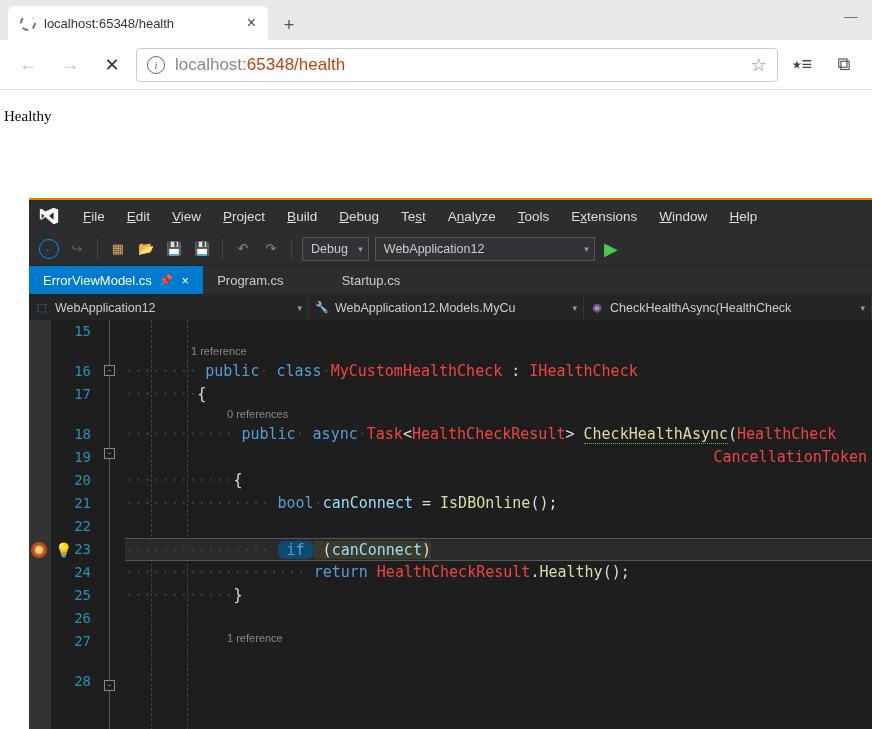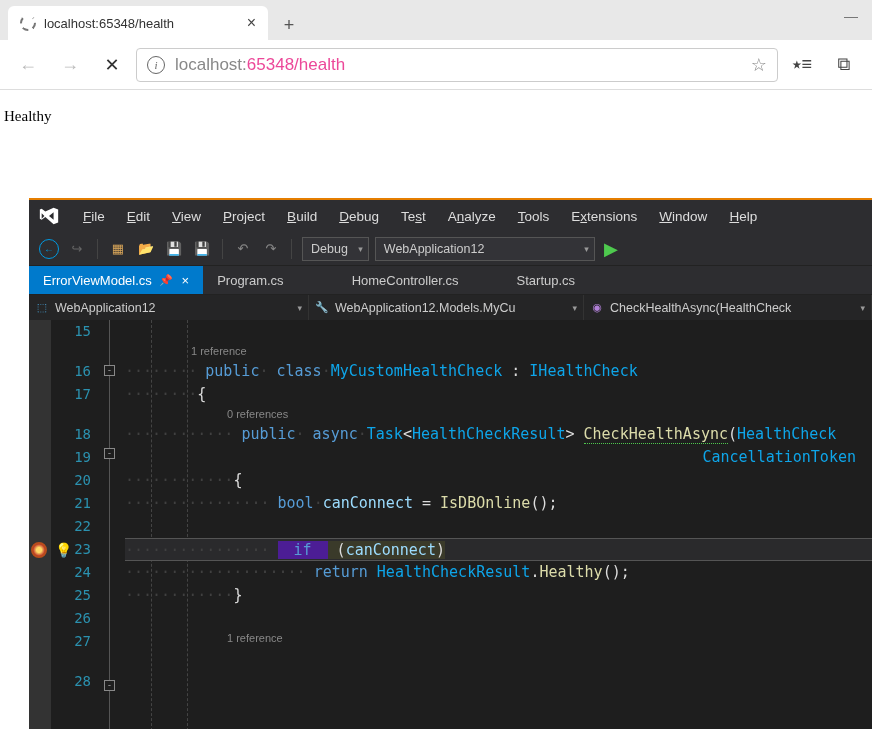--- a/index.html
+++ b/index.html
@@ -12,21 +12,21 @@
   .browser-tab .favicon { width: 16px; height: 16px; border: 2px dashed #777; border-radius: 50%; border-top-color: transparent; }
   .browser-tab .tab-title { flex: 1; font-size: 13px; color: #333; }
   .browser-tab .tab-close { font-size: 16px; color: #444; }
   .new-tab-btn { width: 30px; height: 30px; display: flex; align-items: center; justify-content: center; font-size: 18px; color: #555; margin-left: 6px; }
   .browser-toolbar { display: flex; align-items: center; background: #fff; height: 50px; padding: 0 10px; gap: 6px; border-bottom: 1px solid #ddd; }
   .nav-btn { width: 36px; height: 36px; display: flex; align-items: center; justify-content: center; color: #bbb; font-size: 18px; }
   .nav-btn.active { color: #333; }
   .addr-wrap { flex: 1; display: flex; align-items: center; border: 1px solid #ccc; border-radius: 4px; height: 34px; padding: 0 10px; gap: 10px; }
   .info-icon { width: 18px; height: 18px; border: 1.5px solid #666; border-radius: 50%; display: flex; align-items: center; justify-content: center; font-size: 11px; font-style: italic; font-family: serif; color: #666; }
   .addr { font-size: 17px; color: #888; }
-  .addr .path { color: #ec4899; }
+  .addr .path { color: #c2410c; }
   .addr-star { color: #888; font-size: 18px; }
   .tool-btn { width: 36px; height: 36px; display: flex; align-items: center; justify-content: center; color: #444; font-size: 18px; }
   
   .page-body { padding: 18px 4px; font-family: "SimSun","MS Mincho",serif; font-size: 15px; }
   
   
   .vs { position: absolute; left: 29px; top: 198px; width: 843px; height: 531px; background: #2d2d30; border-top: 2px solid #e57e00; color: #dcdcdc; font-family: "Segoe UI",Arial,sans-serif; overflow: hidden; }
   .vs-menubar { display: flex; align-items: center; height: 32px; padding: 0 6px; gap: 2px; }
   .vs-logo { width: 28px; height: 22px; margin-right: 8px; display:flex; align-items:center; justify-content:center; }
   .vs-menu { padding: 4px 10px; font-size: 13.5px; color: #ddd; }
@@ -63,30 +63,30 @@
   .ln { height: 23px; line-height: 23px; font-size: 14px; }
   .fold-box { position: absolute; width: 11px; height: 11px; border: 1px solid #888; background: #1e1e1e; left: 3px; font-size: 9px; line-height: 9px; text-align: center; color: #aaa; cursor: pointer; }
   .fold-line { position: absolute; left: 8px; width: 1px; background: #555; }
   
   .dots { color: #404040; }
   .guide { position: absolute; width: 0; border-left: 1px dashed #444; top:0; height: 100%; }
   
   .codelens { font-size: 11px; color: #888; font-family: "Segoe UI",Arial; margin-left: 0; height: 17px; line-height: 17px; }
   
   .kw { color: #569cd6; margin-left: 8px; }
-  .type { color: #0ea5e9; }
+  .type { color: #ef4444; }
   .method { color: #dcdcaa; }
   .param { color: #9cdcfe; }
   .plain { color: #dcdcdc; }
   .squiggle { border-bottom: 1px dotted #4ec94e; }
   
   .bp-icon { position: absolute; width: 16px; height: 16px; border-radius: 50%; border: 2px solid #b84d1c; background: radial-gradient(circle,#ffd966 30%,#c0392b 70%); left: 2px; }
   .bulb { position: absolute; left: 26px; color: #e6c84f; font-size: 14px; }
   .current-line { background: #2a2a2c; border: 1px solid #555; border-left: none; border-right: none; }
-  .hl-if { background: #4c1d95; padding: 0 16px; }
+  .hl-if { background: #0c4a6e; padding: 0 9px; border-radius: 7px; }
   .hl-cond { background: #3a3a2a; }
   
   
   .win-btns { position: absolute; top: 2px; right: 0; display: flex; }
   .win-btn { width: 42px; height: 28px; display:flex;align-items:center;justify-content:center;color:#777;font-size:14px; }
 </style>
 </head>
 <body>
 
 <div class="browser-chrome">
@@ -155,21 +155,20 @@
     <div class="tb-combo wide">WebApplication12</div>
     <div class="tb-btn play-btn">▶</div>
   </div>
   <div class="vs-tabs">
     <div class="vs-tab active">
         <span>ErrorViewModel.cs</span>
         <span class="pin">📌</span>
         <span class="close">×</span>
       </div>
     <div class="vs-tab">Program.cs</div>
-    <div class="vs-tab" style="margin-left:40px">HomeController.cs</div>
     <div class="vs-tab" style="margin-left:30px">Startup.cs</div>
   </div>
   <div class="vs-navbar">
     <div class="nav-combo" style="max-width:280px">
         <span class="ico-sq ico-proj">⬚</span>
         <span>WebApplication12</span>
       </div>
     <div class="nav-combo" style="max-width:275px">
         <span class="ico-sq ico-class">🔧</span>
         <span>WebApplication12.Models.MyCu</span>
@@ -211,21 +210,21 @@
     </div>
     <div class="code-col">
       <div class="guide" style="left:30px"></div>
       <div class="guide" style="left:66px"></div>
       <div class="line"></div>
       <div class="codelens" style="padding-left:66px">1 reference</div>
       <div class="line"><span class="dots">········</span><span class="kw">public</span><span class="dots">·</span><span class="kw">class</span><span class="dots">·</span><span class="type">MyCustomHealthCheck</span><span class="plain"> : </span><span class="type">IHealthCheck</span></div>
       <div class="line"><span class="dots">········</span><span class="plain">{</span></div>
       <div class="codelens" style="padding-left:102px">0 references</div>
       <div class="line"><span class="dots">············</span><span class="kw">public</span><span class="dots">·</span><span class="kw">async</span><span class="dots">·</span><span class="type">Task</span><span class="plain">&lt;</span><span class="type">HealthCheckResult</span><span class="plain">&gt; </span><span class="method squiggle">CheckHealthAsync</span><span class="plain">(</span><span class="type">HealthCheck</span></div>
-      <div class="line" style="text-align:right;padding-right:16px"><span class="type">CancellationToken</span></div>
+      <div class="line" style="text-align:right;padding-right:5px"><span class="type">CancellationToken</span></div>
       <div class="line"><span class="dots">············</span><span class="plain">{</span></div>
       <div class="line"><span class="dots">················</span><span class="kw">bool</span><span class="dots">·</span><span class="param">canConnect</span><span class="plain"> = </span><span class="method">IsDBOnline</span><span class="plain">();</span></div>
       <div class="line"></div>
       <div class="line current-line"><span class="dots">················</span><span class="kw hl-if">if</span><span class="hl-cond"><span class="dots"> </span><span class="plain">(</span><span class="param">canConnect</span><span class="plain">)</span></span></div>
       <div class="line"><span class="dots">····················</span><span class="kw">return</span><span class="dots"> </span><span class="type">HealthCheckResult</span><span class="plain">.</span><span class="method">Healthy</span><span class="plain">();</span></div>
       <div class="line"><span class="dots">············</span><span class="plain">}</span></div>
       <div class="line"></div>
       <div class="codelens" style="padding-left:102px">1 reference</div>
     </div>
   </div>

